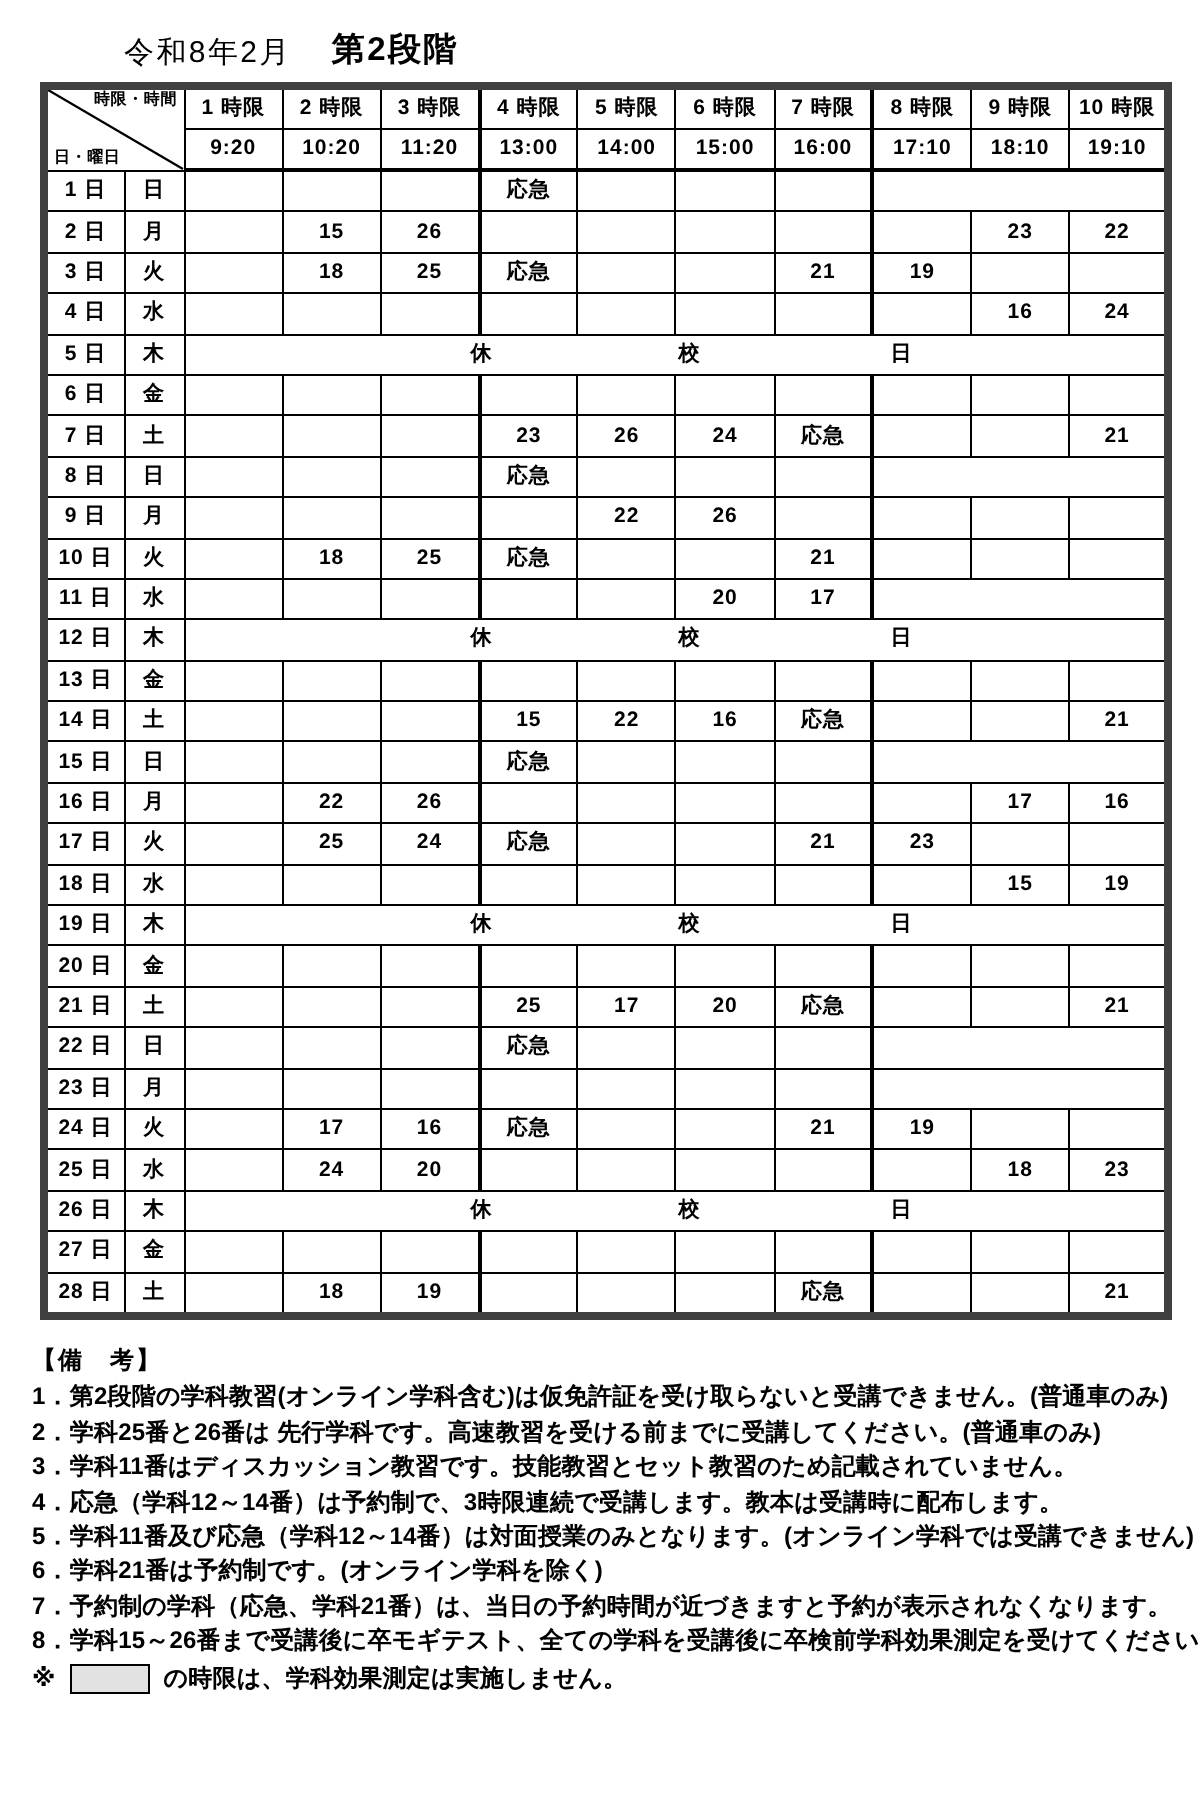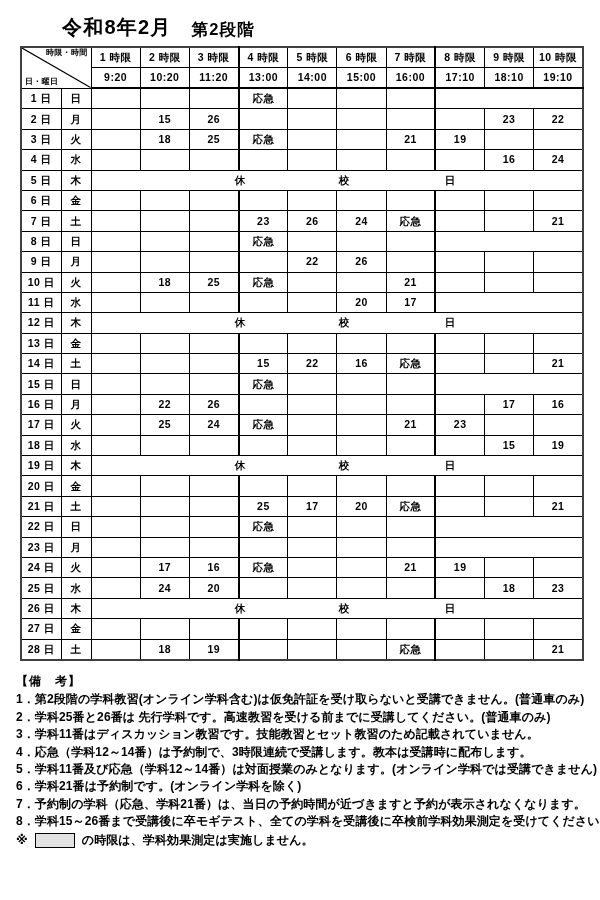--- a/index.html
+++ b/index.html
@@ -23,22 +23,22 @@
   }
 
   
   .title-row {
     display: flex;
     align-items: flex-end;
     padding: 14px 0 5px 0;
     margin-left: 62px;
   }
   .title-main {
-    font-size: 20px;
-    font-weight: bold;
+    font-size: 15px;
+    font-weight: normal;
     letter-spacing: 1.2px;
     white-space: nowrap;
     text-align: right;
   }
   .title-sub {
     font-size: 16.5px;
     font-weight: bold;
     letter-spacing: 1.2px;
     white-space: nowrap;
     margin-left: 20px;
@@ -52,21 +52,21 @@
   }
 
   
   .tbl-wrap {
     margin: 0 18px 0 20px;
   }
   table.sched {
     border-collapse: collapse;
     table-layout: fixed;
     width: 562px;
-    border: 2px solid #404040;
+    border: 4px solid #404040;
   }
   table.sched td, table.sched th {
     border: 1px solid #000;
     padding: 0;
     text-align: center;
     vertical-align: middle;
     font-size: 10.5px;
     font-weight: bold;
     height: 19.4px;
     line-height: 1.05;

